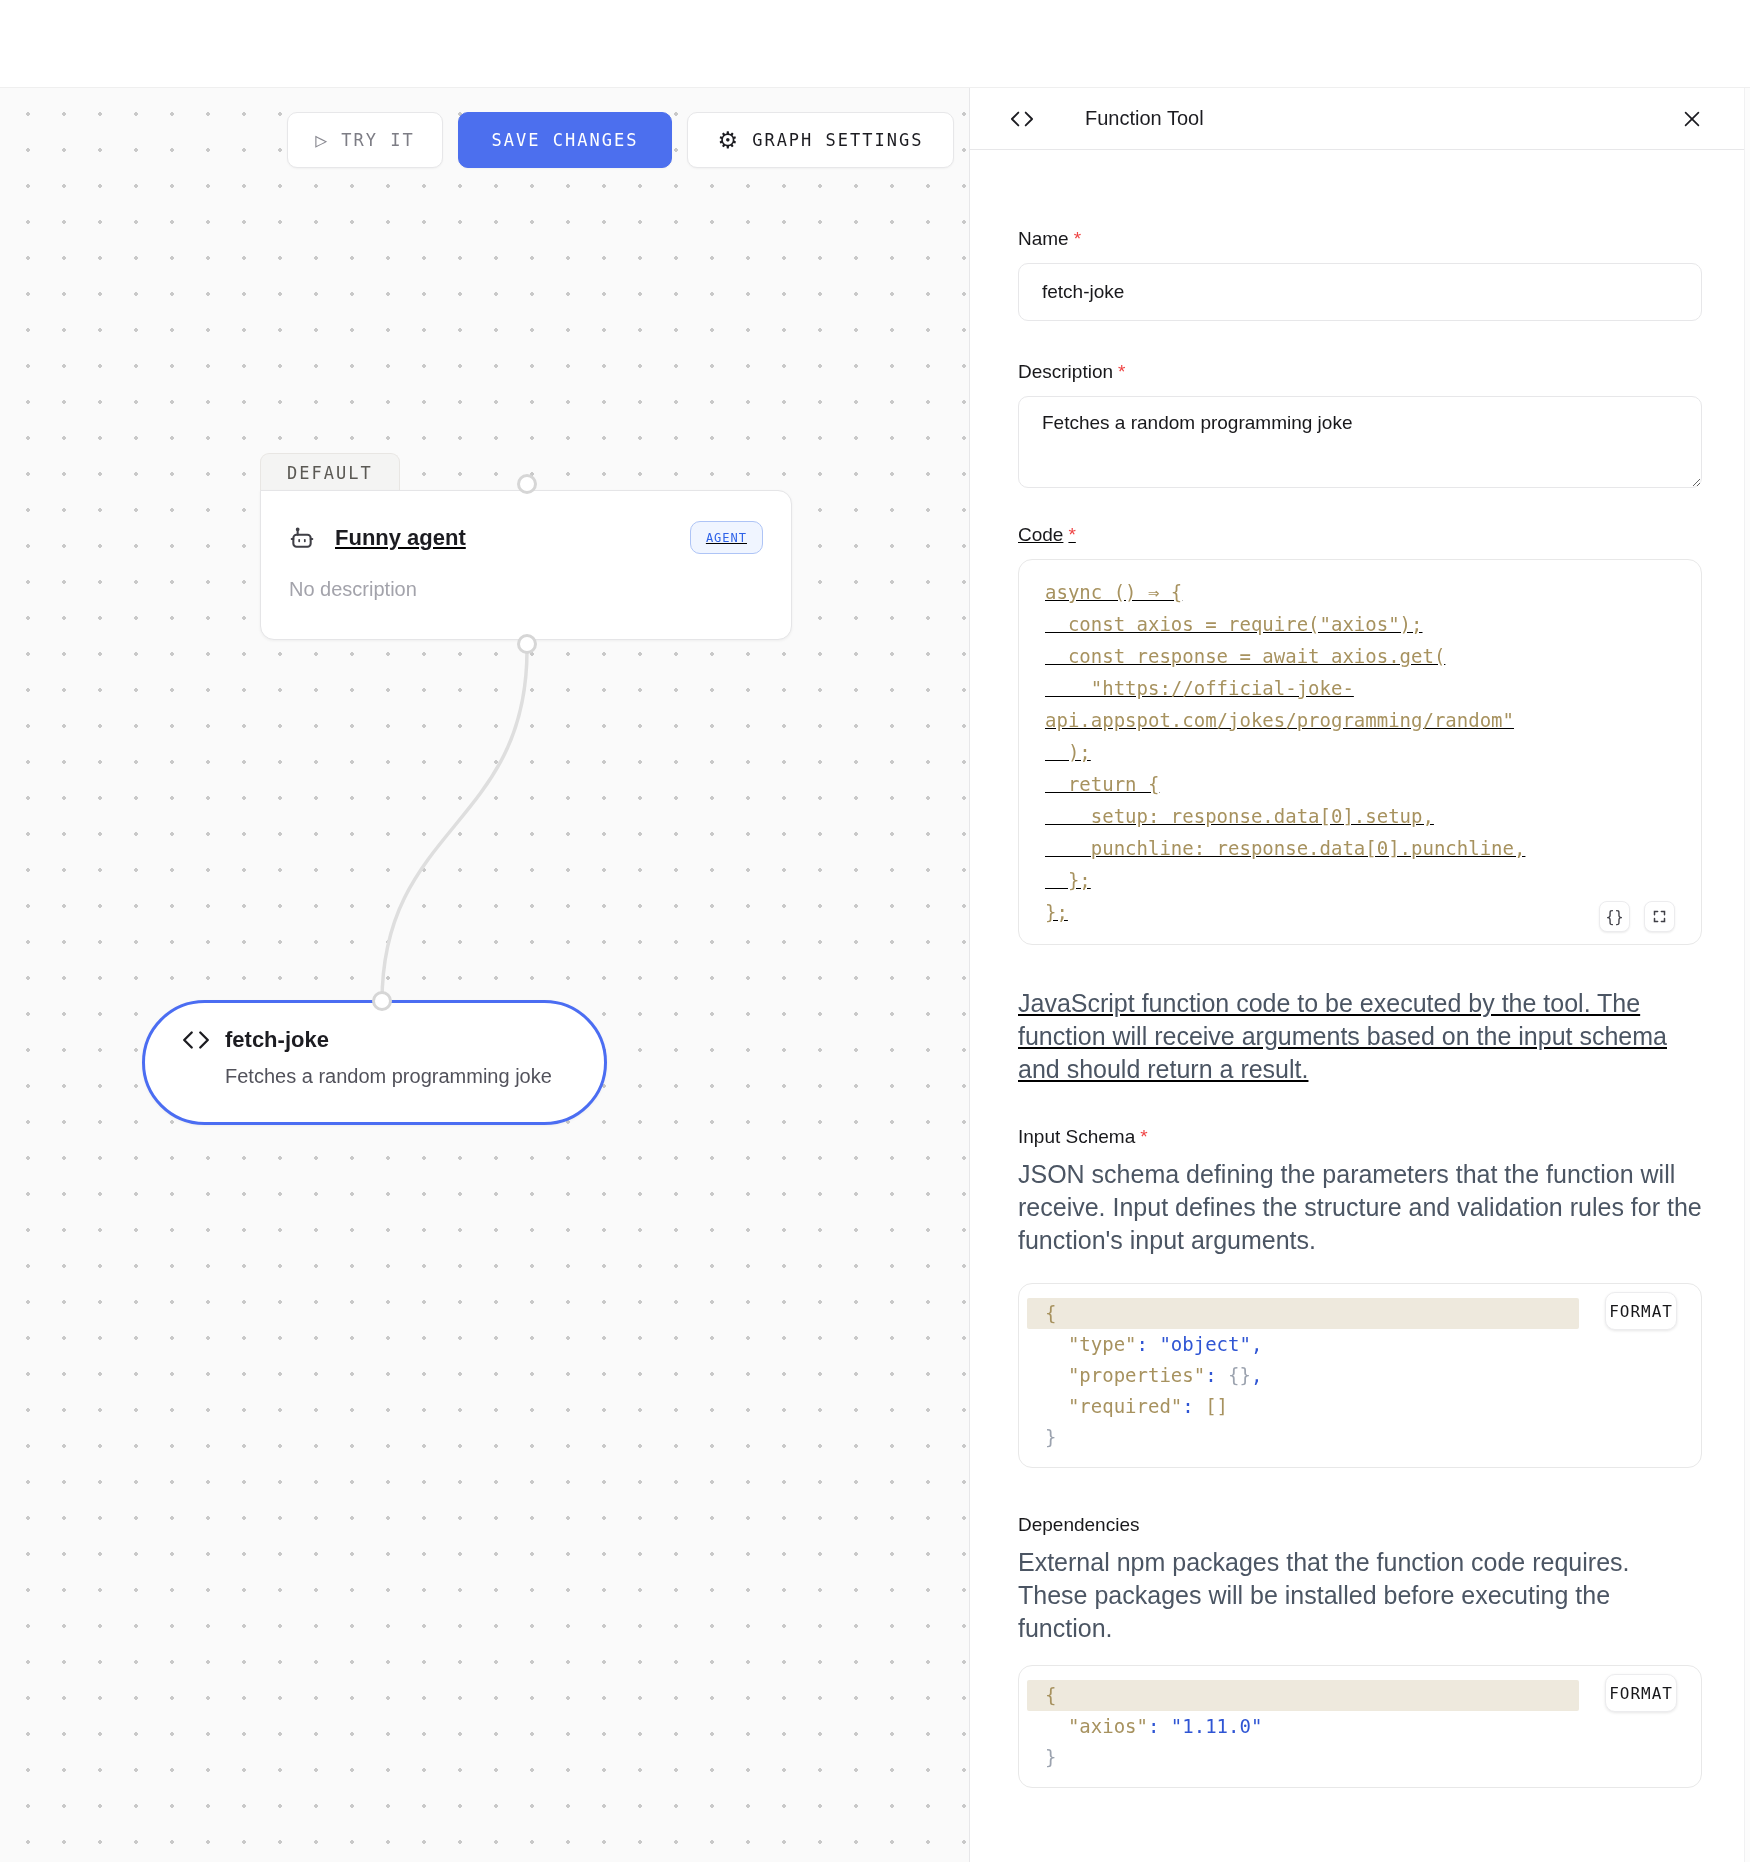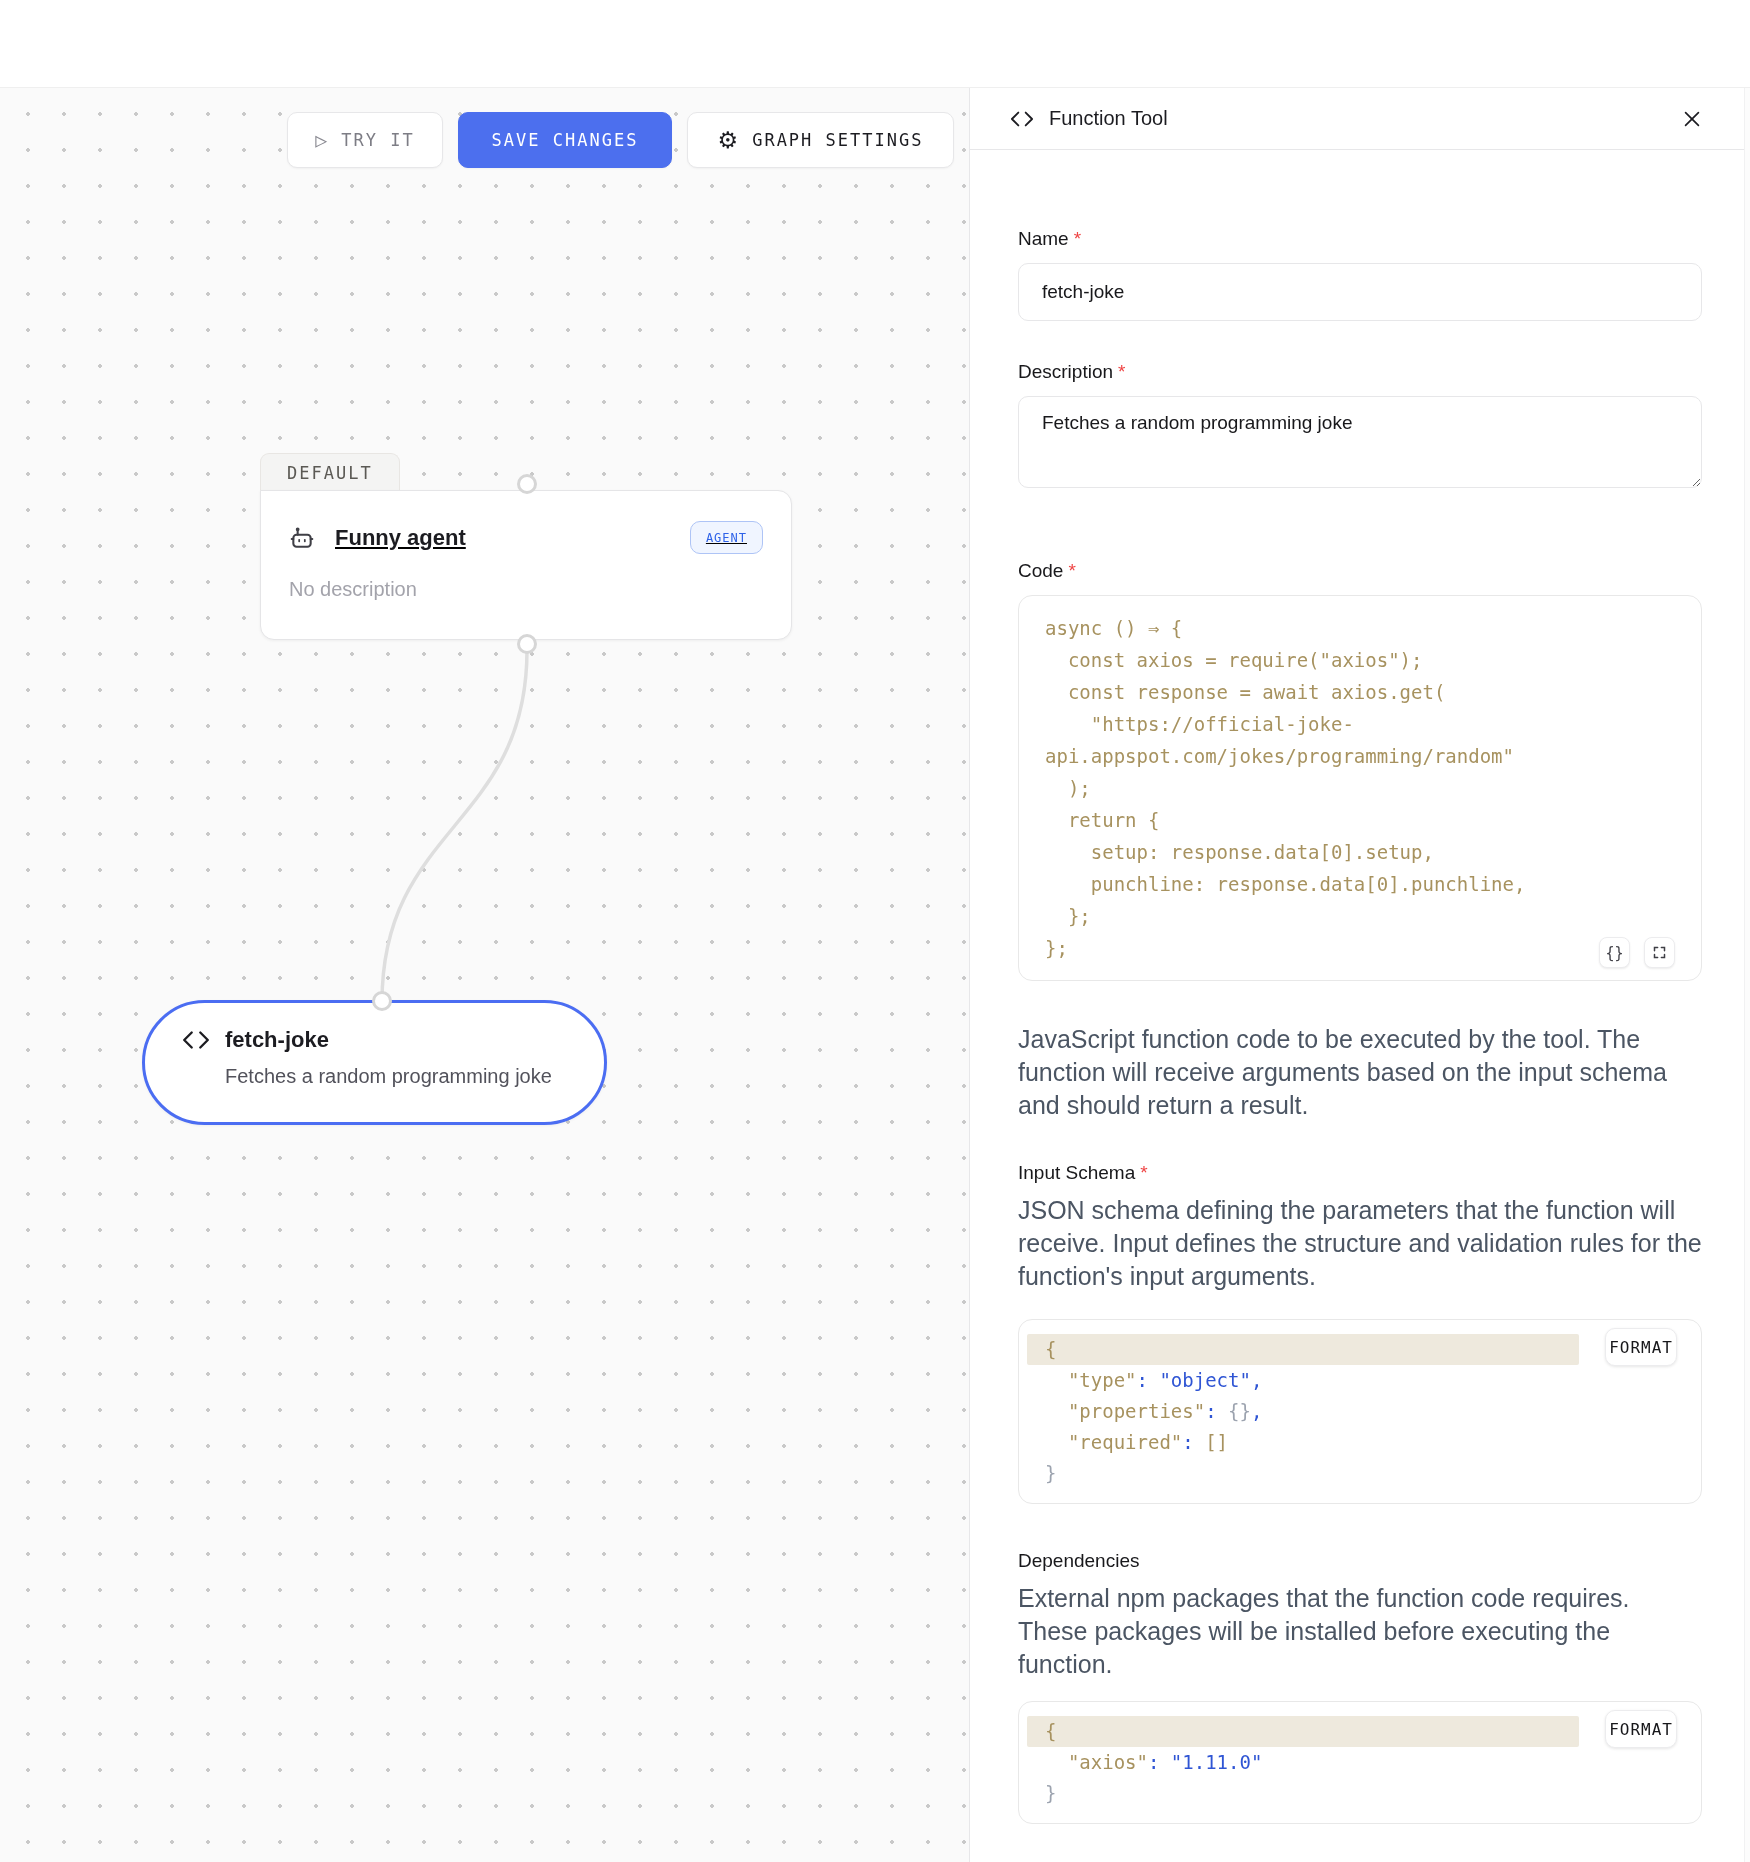--- a/index.html
+++ b/index.html
@@ -59,39 +59,39 @@
   .tool-node { position:absolute; left:142px; top:912px; width:465px; height:125px;
                background:#fff; border:3px solid #4b6df2; border-radius:63px;
                padding:24px 30px 0 36px; box-shadow:0 1px 3px rgba(0,0,0,0.05); }
   .tool-row { display:flex; align-items:center; }
   .tool-title { font-size:22px; font-weight:700; color:#1c1c21; margin-left:14px; }
   .tool-desc { margin-top:12px; margin-left:44px; font-size:20px; color:#52525b; }
 
   
   .panel { position:absolute; left:970px; top:88px; width:780px; height:1774px; background:#fff; }
   .panel-header { height:62px; display:flex; align-items:center; padding:0 44px 0 39px;
-                  border-bottom:1px solid #e7e7e9; }
+                  border-bottom:1px solid #e7e7e9;gap:36px; }
   .panel-title { font-size:20px; font-weight:500; color:#1c1c21; margin-left:14px; }
   .close-btn { margin-left:auto; width:28px; height:28px; display:flex; align-items:center;
                justify-content:center; cursor:pointer; }
   .panel-body { padding:38px 48px 0 48px; }
 
   .field-label { font-size:19px; font-weight:500; color:#18181b; }
   .req { color:#ef4444; margin-left:5px; }
   .text-input { margin-top:13px; width:100%; height:58px; border:1px solid #e7e7e9;
                 border-radius:10px; padding:0 23px; font-size:19px; color:#18181b;
                 font-family:"Liberation Sans","DejaVu Sans",sans-serif; outline:none; background:#fff; }
   .text-area { margin-top:13px; width:100%; height:92px; border:1px solid #e7e7e9;
                border-radius:10px; padding:15px 23px; font-size:19px; color:#18181b;
                font-family:"Liberation Sans","DejaVu Sans",sans-serif; outline:none;
                resize:vertical; background:#fff; display:block; }
 
   .sec-name { margin-top:40px; }
   .sec-desc { margin-top:40px; }
-  .sec-code { margin-top:72px; }
+  .sec-code { margin-top:36px;text-decoration:underline; }
 
   .codeblock { position:relative; margin-top:13px; border:1px solid #e8e8e8; border-radius:14px;
                background:#fff; font-family:"DejaVu Sans Mono","Liberation Mono",monospace;
                font-size:19px; line-height:32px; color:#a7925f; overflow:hidden; }
   .cb-main  { padding:16px 24px 16px 8px; }
   .cb-json  { padding:14px 24px 14px 8px; line-height:31px; }
   .cm-line { white-space:pre; padding-left:18px; }
   .cm-line.hl { background:#eee9dd; margin-right:98px; border-radius:2px; }
   .tk-code, .tk-key { color:#a7925f; }
   .tk-str,  .tk-punct { color:#2f55d4; }

